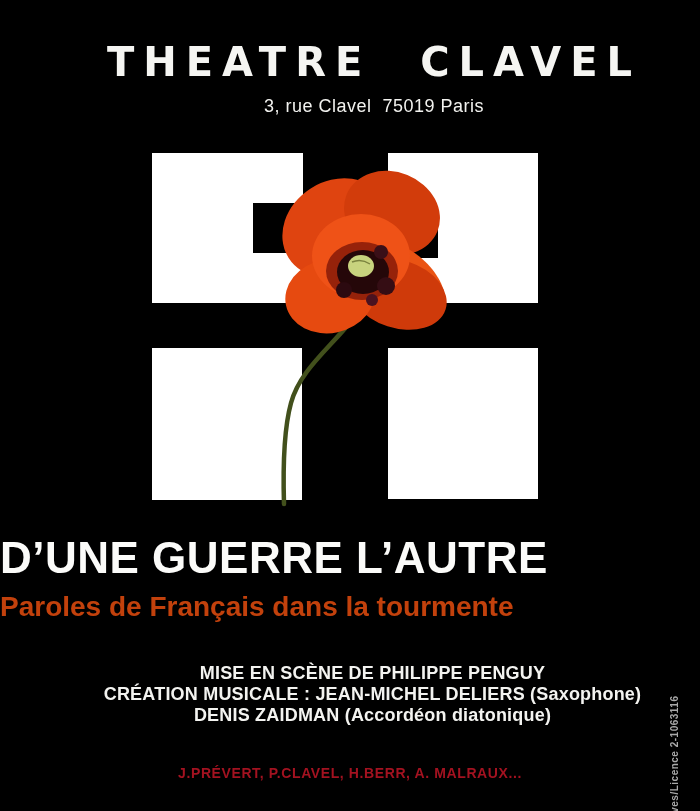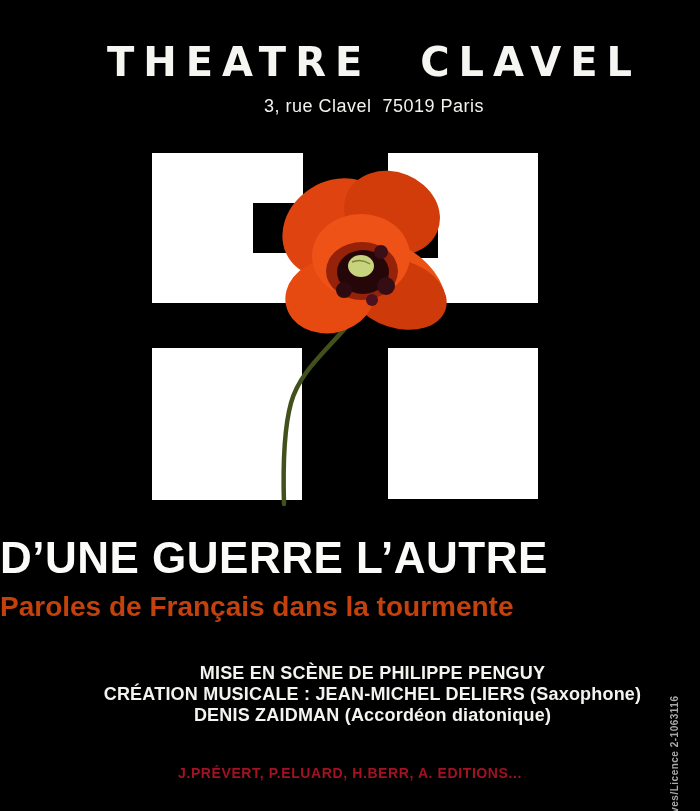--- a/index.html
+++ b/index.html
@@ -169,18 +169,18 @@
     <h3 class="show-subtitle">Paroles de Français dans la tourmente</h3>
   </section>
 
   <section class="credits">
     <p class="credit-line">MISE EN SCÈNE DE PHILIPPE PENGUY</p>
     <p class="credit-line">CRÉATION MUSICALE : JEAN-MICHEL DELIERS (Saxophone)</p>
     <p class="credit-line">DENIS ZAIDMAN (Accordéon diatonique)</p>
   </section>
 
   <section class="authors">
-    <p class="authors-line" style="color:#a31220;">J.PRÉVERT, P.ELUARD, H.BERR, A. EDITIONS...</p>
+    <p class="authors-line" style="color:#a31220;">J.PRÉVERT, P.CLAVEL, H.BERR, A. MALRAUX...</p>
   </section>
 
   <div class="licence">ouves/Licence 2-1063116</div>
 
 </div>
 
 </body></html>

